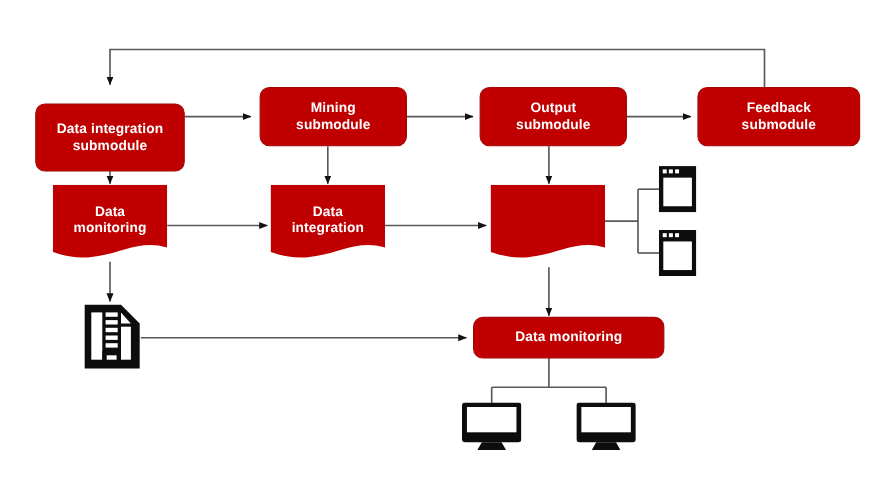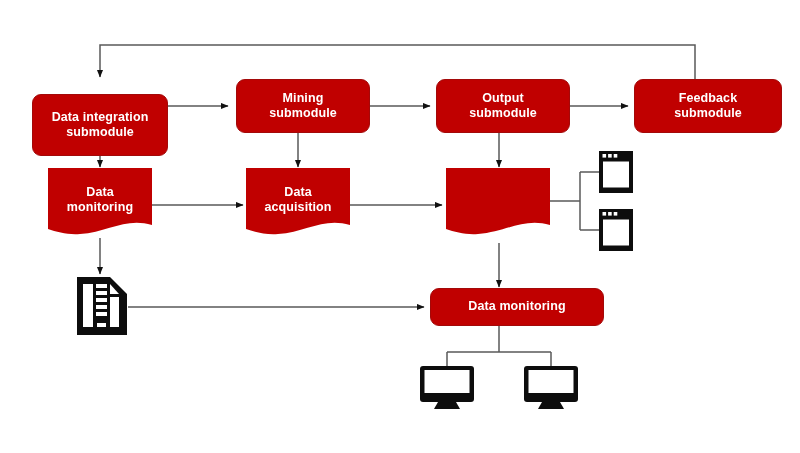--- a/index.html
+++ b/index.html
@@ -150,21 +150,21 @@
       <span>monitoring</span>
     </span>
   </div>
 
   <div class="node node-wave" style="left:246px; top:168px; width:104px; height:72px;">
     <svg class="wave-svg" viewBox="0 0 104 72" preserveAspectRatio="none">
       <path d="M0,0 L104,0 L104,57 C78,49 60,64 32,66 C20,67 9,64 0,61 Z" fill="#C00000"></path>
     </svg>
     <span class="wave-label">
       <span>Data</span><br>
-      <span>acquisition</span>
+      <span>integration</span>
     </span>
   </div>
 
   <div class="node node-wave" style="left:446px; top:168px; width:104px; height:72px;">
     <svg class="wave-svg" viewBox="0 0 104 72" preserveAspectRatio="none">
       <path d="M0,0 L104,0 L104,57 C78,49 60,64 32,66 C20,67 9,64 0,61 Z" fill="#C00000"></path>
     </svg>
   </div>
 
   <div class="node node-rounded" style="left:430px; top:288px; width:174px; height:38px;">

